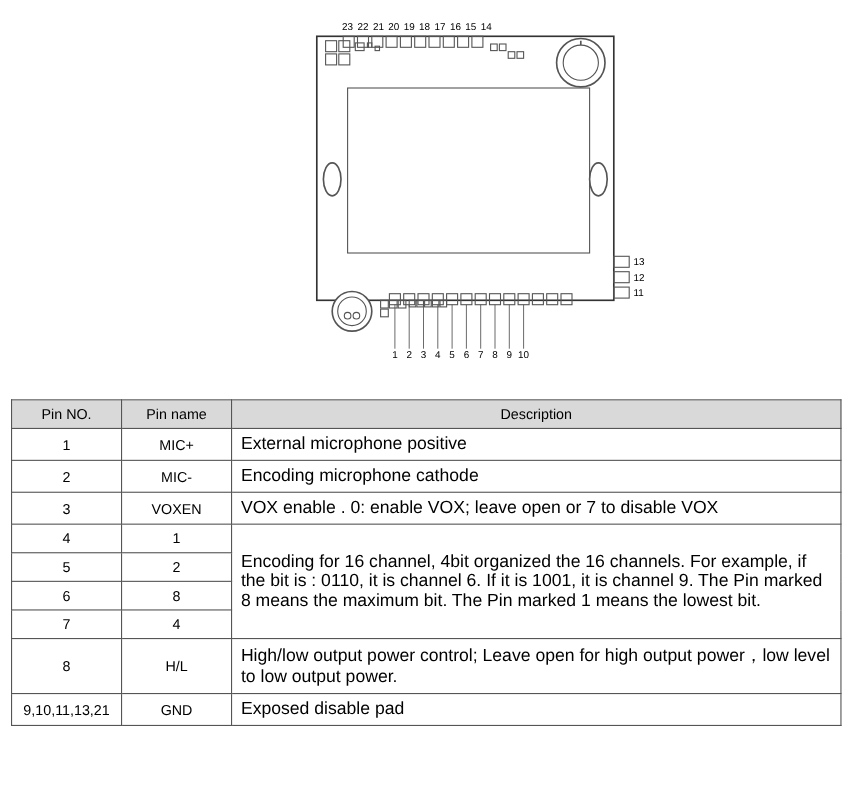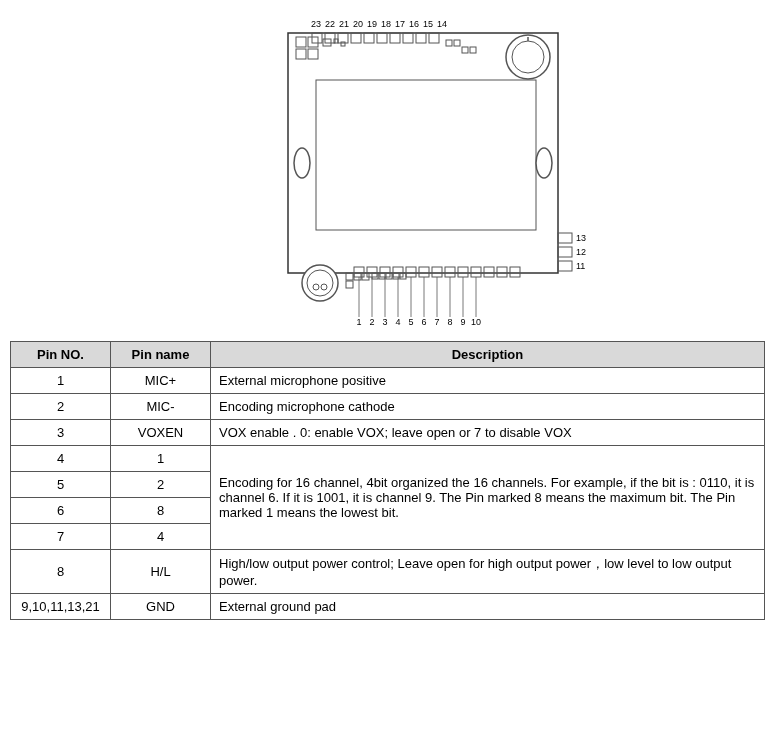--- a/index.html
+++ b/index.html
@@ -9,51 +9,51 @@
       background: #fff;
       width: 775px;
       min-height: 732px;
       padding: 10px;
     }
 
     
     .diagram-container {
       display: flex;
       justify-content: center;
-      margin-bottom: 6px;
+      margin-bottom: 28px;
       padding-top: 5px;
     }
 
     
     .pin-table {
       width: 100%;
       border-collapse: collapse;
       margin-top: 4px;
     }
 
     .pin-table th, .pin-table td {
       border: 1px solid #555;
       padding: 5px 8px;
       vertical-align: middle;
     }
 
     .pin-table th {
       background-color: #d9d9d9;
-      font-weight: bold;
+      font-weight: normal;
       text-align: center;
       font-size: 13px;
     }
 
     .pin-table td.center {
       text-align: center;
     }
 
     .pin-table td.desc {
       text-align: left;
-      font-size: 13px;
+      font-size: 16px;
     }
 
     .col-pin-no { width: 100px; }
     .col-pin-name { width: 100px; }
     .col-desc { width: auto; }
   </style>
 </head>
 <body>
 
 <div class="diagram-container">
@@ -214,16 +214,16 @@
         <td class="center">4</td>
       </tr>
       <tr>
         <td class="center">8</td>
         <td class="center">H/L</td>
         <td class="desc">High/low output power control; Leave open for high output power，low level to low output power.</td>
       </tr>
       <tr>
         <td class="center">9,10,11,13,21</td>
         <td class="center">GND</td>
-        <td class="desc">External ground pad</td>
+        <td class="desc">Exposed disable pad</td>
       </tr>
     </tbody>
 </table>
 
 </body></html>

